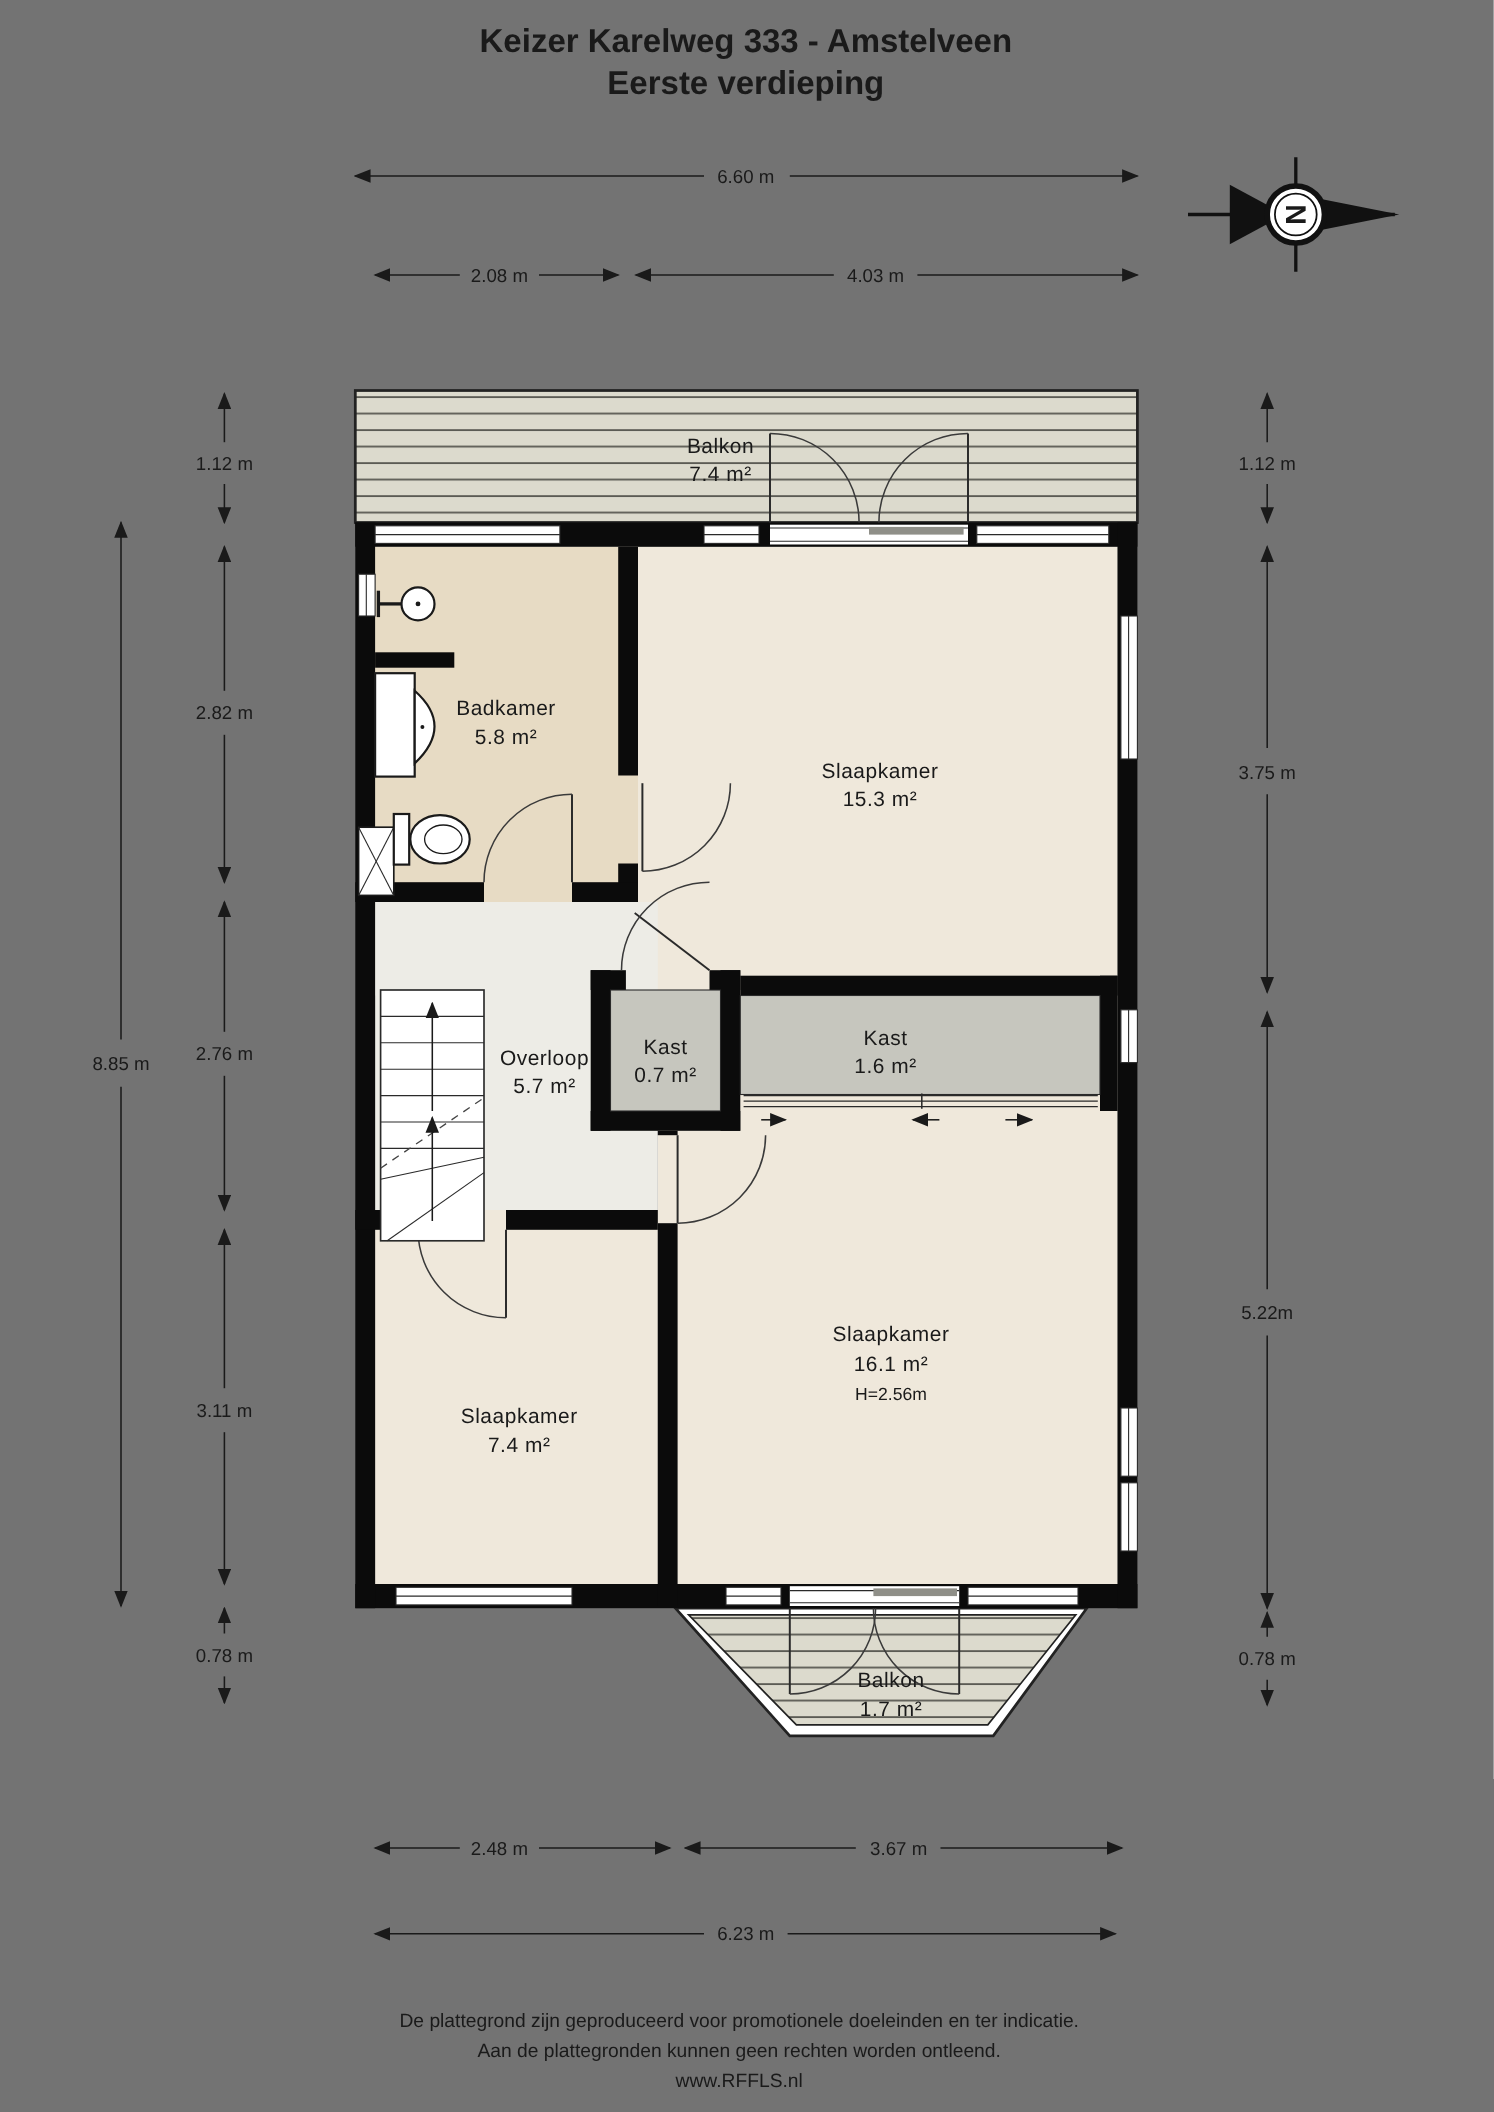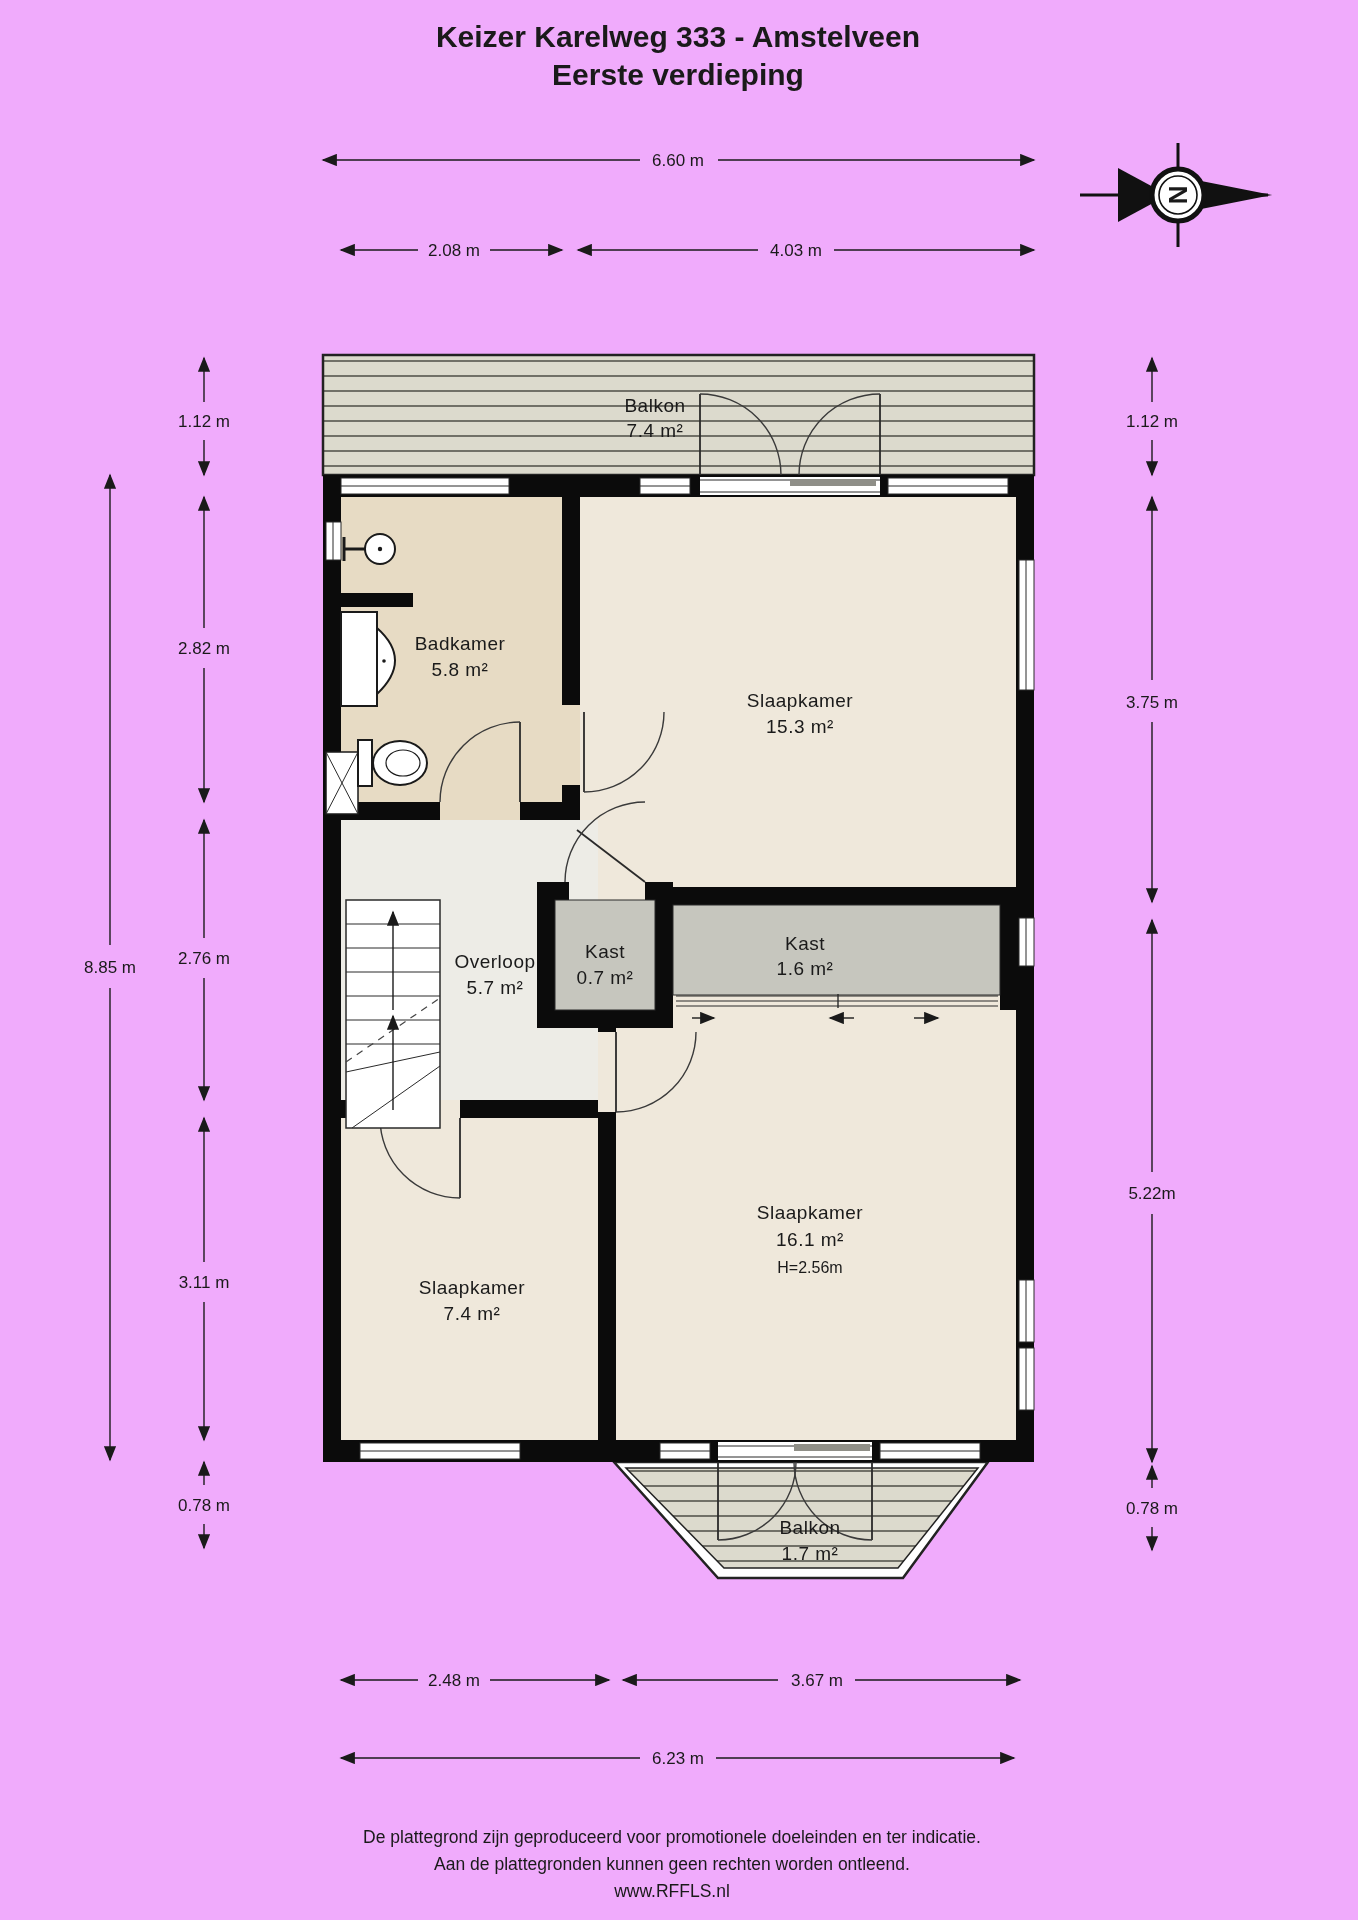--- a/index.html
+++ b/index.html
@@ -1,16 +1,16 @@
 <!DOCTYPE html>
 <html><head>
 <meta charset="utf-8">
 <style>
   html,body{margin:0;padding:0;background:#ffffff;}
-  .page{position:relative;width:1358px;height:1920px;background:#f0abfc;overflow:hidden;
+  .page{position:relative;width:1358px;height:1920px;background:#737373;overflow:hidden;
         font-family:"Liberation Sans",sans-serif;}
   svg{display:block;}
   text{font-family:"Liberation Sans",sans-serif;fill:#1a1a1a;}
   .title1{font-size:30px;font-weight:bold;}
   .title2{font-size:30px;font-weight:bold;}
   .dim{font-size:17px;}
   .room{font-size:19px;letter-spacing:.5px;}
   .roomsub{font-size:19px;letter-spacing:.5px;}
   .roomh{font-size:16px;}
   .footer{font-size:17.5px;}

